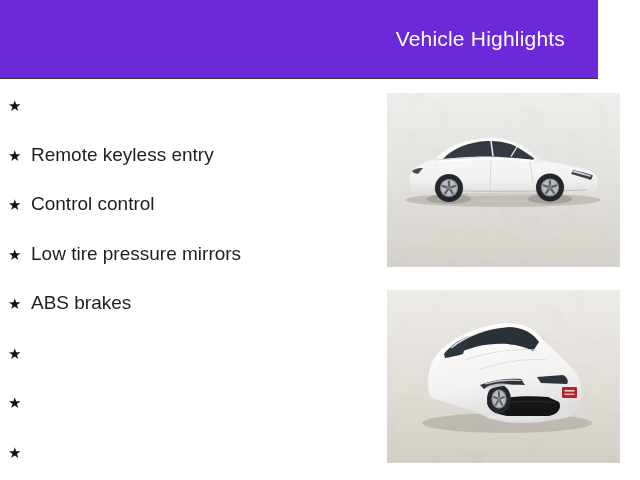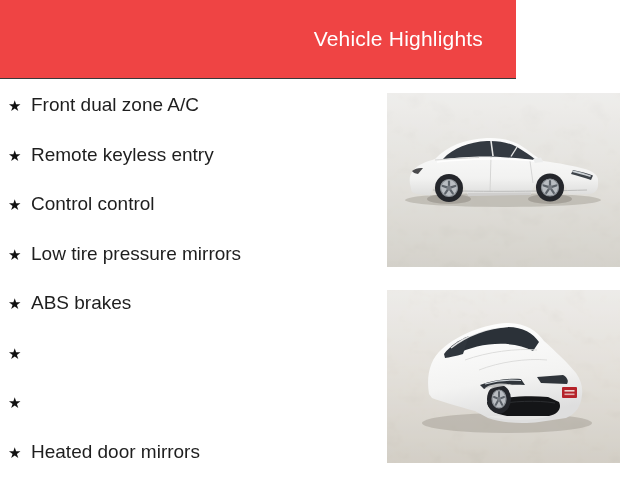--- a/index.html
+++ b/index.html
@@ -8,22 +8,22 @@
     background: #ffffff;
     font-family: "Liberation Sans", sans-serif;
     overflow: hidden;
     position: relative;
   }
   .page { position: absolute; inset: 0; }
 
   
   .header {
     position: absolute; left: 0; top: 0;
-    width: 516px; height: 79px;
-    background: #ef4444;
+    width: 598px; height: 79px;
+    background: #6d28d9;
     border-bottom: 1px solid #3a3a3a;
     display: flex; align-items: center; justify-content: flex-end;
     box-sizing: border-box;
     padding-right: 33px;
   }
   .header h1 {
     margin: 0;
     color: #ffffff;
     font-size: 21px;
     font-weight: 400;
@@ -69,21 +69,20 @@
 
 <div class="page">
 
   <header class="header">
     <h1>Vehicle Highlights</h1>
   </header>
 
   <ul class="features">
     <li>
       <span class="star">★</span>
-      <span class="label">Front dual zone A/C</span>
     </li>
     <li>
       <span class="star">★</span>
       <span class="label">Remote keyless entry</span>
     </li>
     <li>
       <span class="star">★</span>
       <span class="label">Control control</span>
     </li>
     <li>
@@ -95,21 +94,20 @@
       <span class="label">ABS brakes</span>
     </li>
     <li>
       <span class="star">★</span>
     </li>
     <li>
       <span class="star">★</span>
     </li>
     <li>
       <span class="star">★</span>
-      <span class="label">Heated door mirrors</span>
     </li>
   </ul>
 
   <figure class="photo top">
     <svg width="233" height="174" viewBox="0 0 233 174">
       <defs>
         <linearGradient id="bg1" x1="0" y1="0" x2="0" y2="1">
           <stop offset="0" stop-color="#ebeae8"></stop>
           <stop offset="0.45" stop-color="#dfddd8"></stop>
           <stop offset="1" stop-color="#ccc9c1"></stop>

